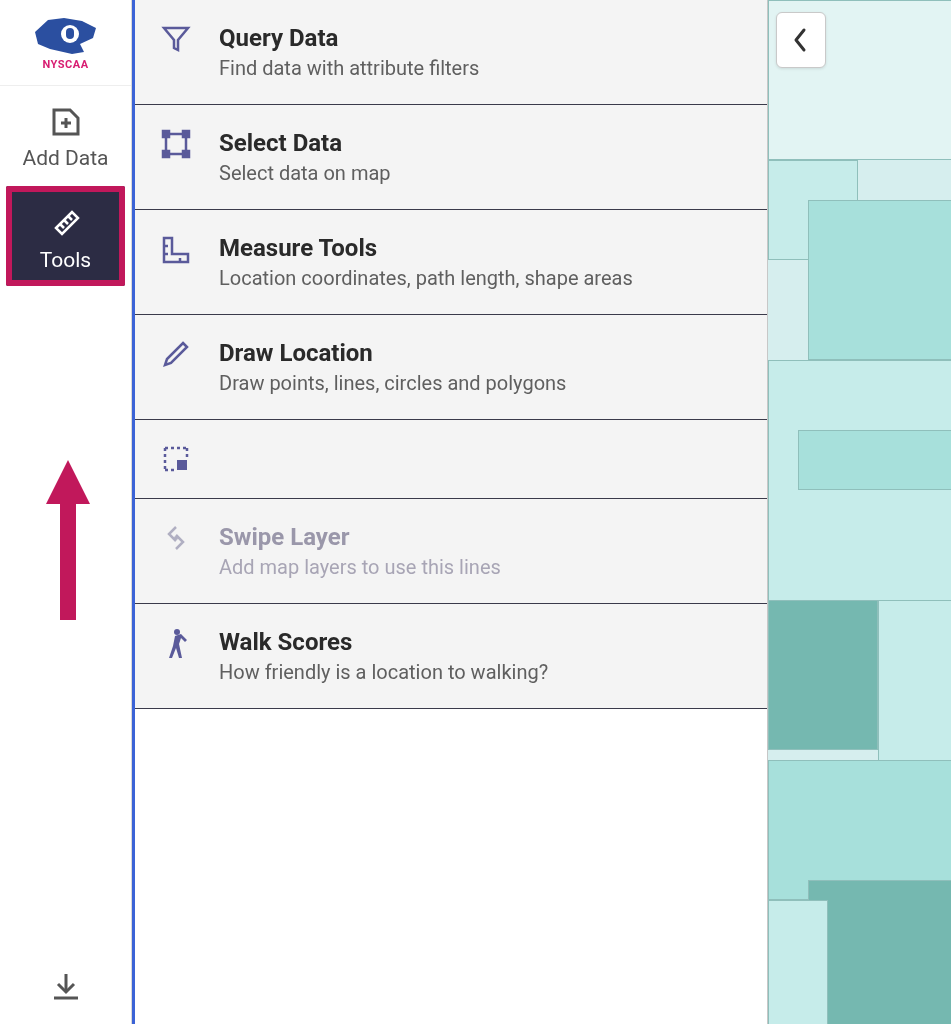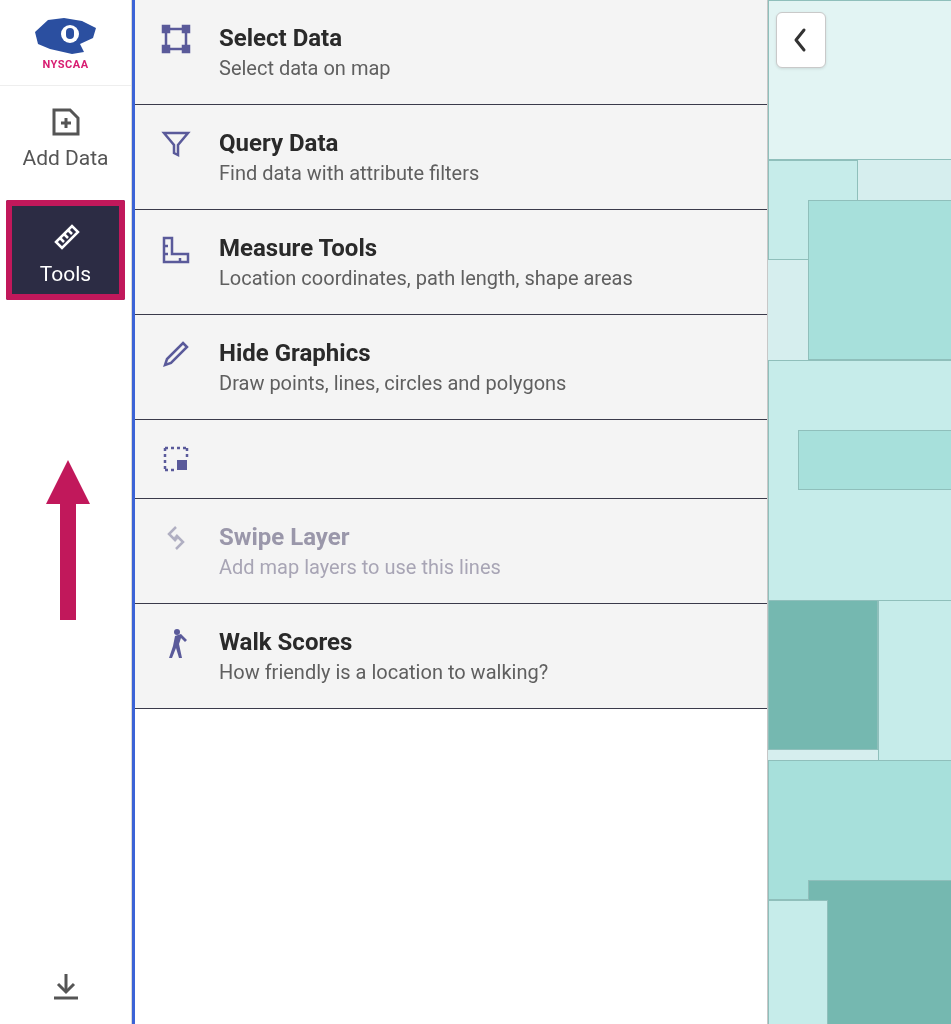--- a/index.html
+++ b/index.html
@@ -55,21 +55,21 @@
   .rail-item .ri-label {
     font-size: 21px;
     color: #555;
   }
   .rail-item svg { stroke: #555; }
   .rail-item.active {
     background: #2c2c44;
     color: #fff;
     outline: 6px solid #c1185b;
     outline-offset: -6px;
-    margin: 16px 6px;
+    margin: 2px 6px;
     width: calc(100% - 12px);
     border-radius: 2px;
   }
   .rail-item.active .ri-label { color: #fff; }
   .rail-item.active svg { stroke: #fff; }
 
   .rail .spacer { flex: 1; }
   .rail .download {
     padding: 18px 0;
   }
@@ -230,68 +230,68 @@
   <svg width="44" height="160" viewBox="0 0 44 160">
     <path d="M22 0 L44 44 L30 44 L30 160 L14 160 L14 44 L0 44 Z" fill="#c1185b"></path>
   </svg>
 </div>
 
 <div class="panel">
 
   <div class="tool">
     <div class="ticon">
       <svg width="30" height="30" viewBox="0 0 30 30" fill="none" stroke="#5a5a9a" stroke-width="2.5">
+        <path d="M3 4 H27 L17 16 V26 L13 24 V16 Z"></path>
+      </svg>
+    </div>
+    <div class="tbody">
+      <div class="ttitle">Query Data</div>
+      <div class="tdesc">Find data with attribute filters</div>
+    </div>
+  </div>
+
+  <div class="tool">
+    <div class="ticon">
+      <svg width="30" height="30" viewBox="0 0 30 30" fill="none" stroke="#5a5a9a" stroke-width="2.5">
         <rect x="5" y="5" width="20" height="20"></rect>
         <rect x="2" y="2" width="6" height="6" fill="#5a5a9a"></rect>
         <rect x="22" y="2" width="6" height="6" fill="#5a5a9a"></rect>
         <rect x="2" y="22" width="6" height="6" fill="#5a5a9a"></rect>
         <rect x="22" y="22" width="6" height="6" fill="#5a5a9a"></rect>
       </svg>
     </div>
     <div class="tbody">
       <div class="ttitle">Select Data</div>
       <div class="tdesc">Select data on map</div>
     </div>
   </div>
 
   <div class="tool">
     <div class="ticon">
-      <svg width="30" height="30" viewBox="0 0 30 30" fill="none" stroke="#5a5a9a" stroke-width="2.5">
-        <path d="M3 4 H27 L17 16 V26 L13 24 V16 Z"></path>
-      </svg>
-    </div>
-    <div class="tbody">
-      <div class="ttitle">Query Data</div>
-      <div class="tdesc">Find data with attribute filters</div>
-    </div>
-  </div>
-
-  <div class="tool">
-    <div class="ticon">
       <svg width="32" height="32" viewBox="0 0 32 32" fill="none" stroke="#5a5a9a" stroke-width="2.5">
         <path d="M4 4 H12 V20 H28 V28 H4 Z"></path>
         <line x1="4" y1="12" x2="8" y2="12"></line>
         <line x1="4" y1="20" x2="8" y2="20"></line>
         <line x1="20" y1="24" x2="20" y2="28"></line>
       </svg>
     </div>
     <div class="tbody">
       <div class="ttitle">Measure Tools</div>
       <div class="tdesc">Location coordinates, path length, shape areas</div>
     </div>
   </div>
 
   <div class="tool">
     <div class="ticon">
       <svg width="30" height="30" viewBox="0 0 30 30" fill="none" stroke="#5a5a9a" stroke-width="2.5">
         <path d="M22 4 L26 8 L10 24 L4 26 L6 20 Z"></path>
       </svg>
     </div>
     <div class="tbody">
-      <div class="ttitle">Hide Graphics</div>
+      <div class="ttitle">Draw Location</div>
       <div class="tdesc">Draw points, lines, circles and polygons</div>
     </div>
   </div>
 
   <div class="tool">
     <div class="ticon">
       <svg width="30" height="30" viewBox="0 0 30 30" fill="none" stroke="#5a5a9a" stroke-width="2.5">
         <path d="M4 4 H26" stroke-dasharray="3 3"></path>
         <path d="M4 4 V26" stroke-dasharray="3 3"></path>
         <path d="M26 4 V16" stroke-dasharray="3 3"></path>

